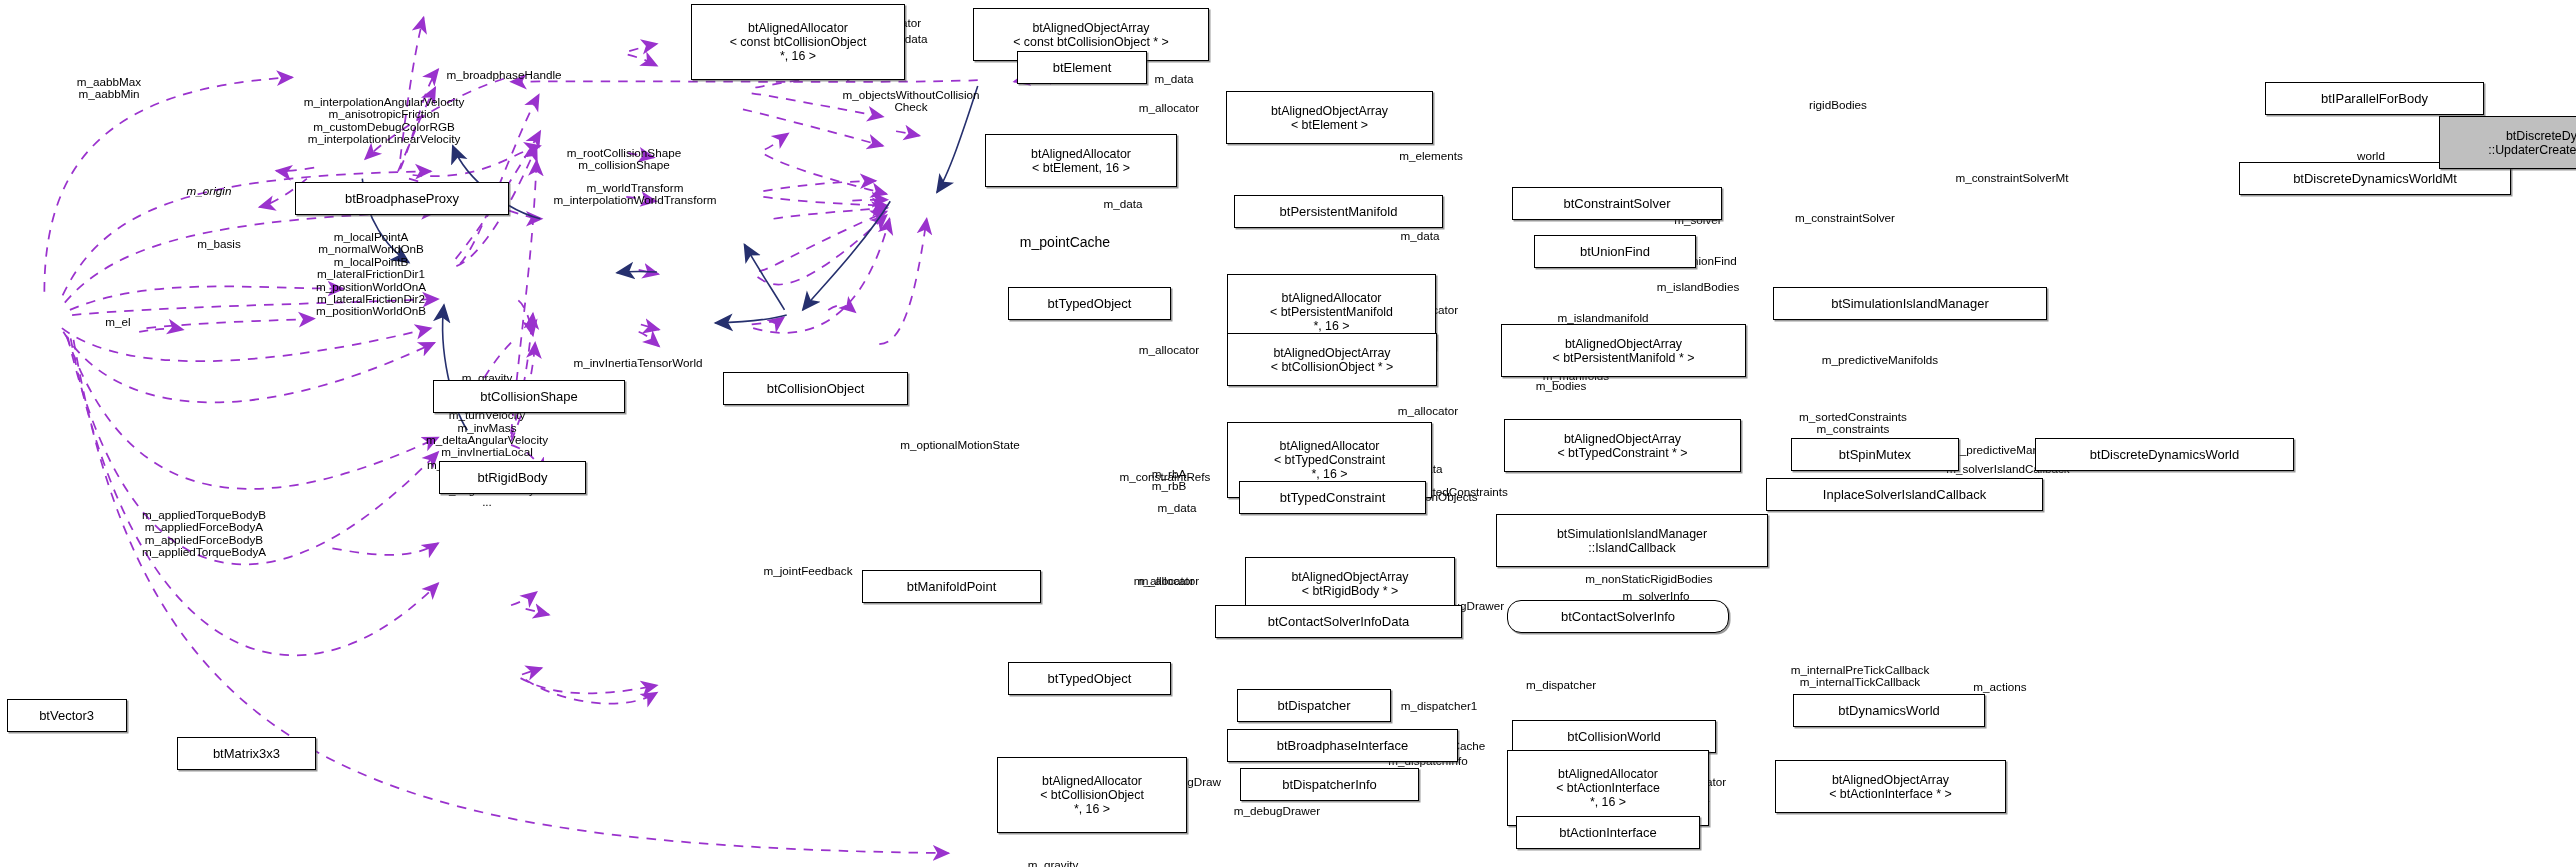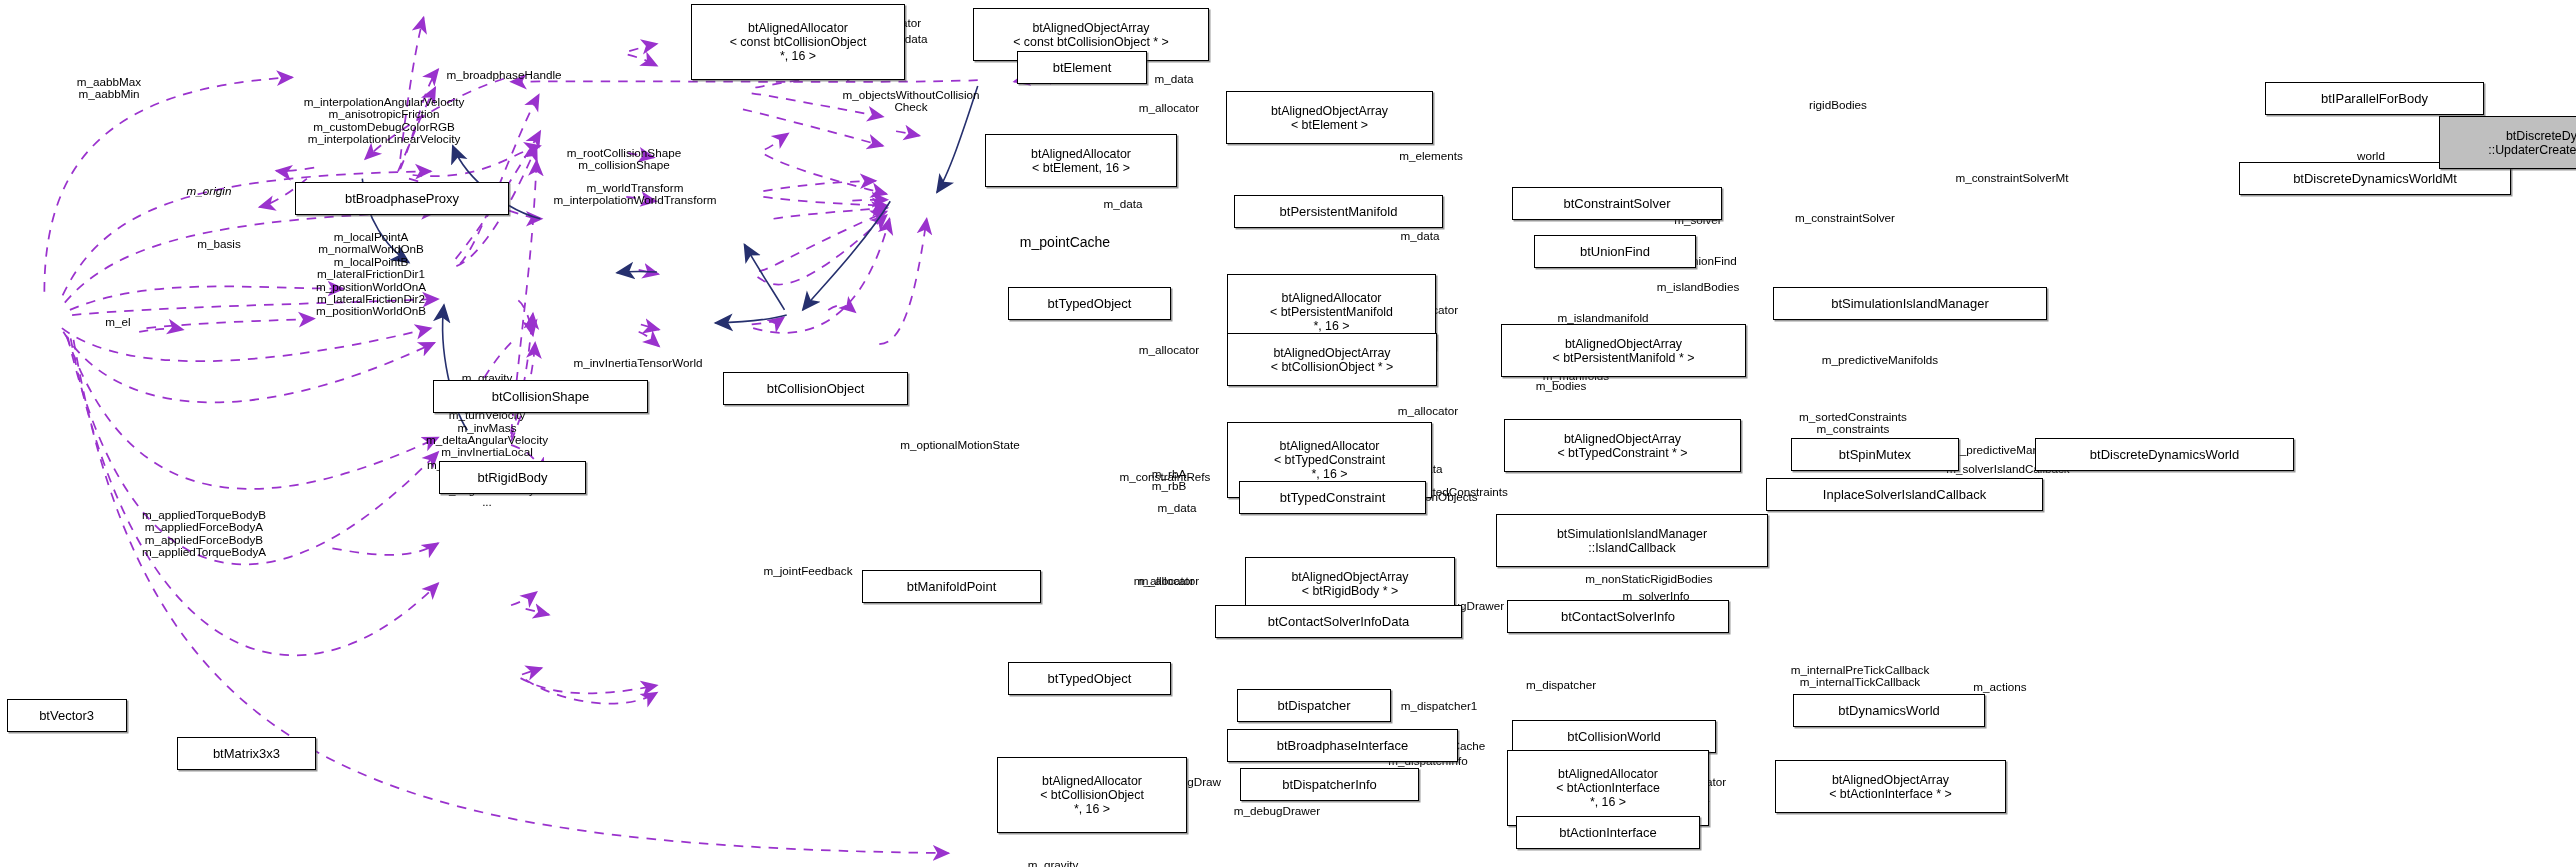--- a/index.html
+++ b/index.html
@@ -129,21 +129,21 @@
       <path d="M496,245 C500,300 530,340 560,360"></path>
       <path d="M900,373 C880,372 860,372 845,374"></path>
       <path d="M1078,432 C1050,440 1010,442 980,443"></path>
       <path d="M1075,425 C1060,400 1040,370 1020,335"></path>
       <path d="M1220,276 C1180,340 1120,400 1100,425"></path>
     </g>
   </svg>
 <div class="node" style="left: 6.6px; top: 699px; width: 120px; height: 33px; font-size: 13px; line-height: 14px;">btVector3</div>
     <div class="node" style="left: 177px; top: 737px; width: 139px; height: 33px; font-size: 13px; line-height: 14px;">btMatrix3x3</div>
     <div class="node" style="left: 295px; top: 182px; width: 214px; height: 33px; font-size: 13px; line-height: 14px;">btBroadphaseProxy</div>
-    <div class="node" style="left: 433px; top: 380px; width: 215px; height: 33px; font-size: 13px; line-height: 14px;">btCollisionShape</div>
+    <div class="node" style="left: 433px; top: 380px; width: 192px; height: 33px; font-size: 13px; line-height: 14px;">btCollisionShape</div>
     <div class="node" style="left: 439px; top: 461px; width: 147px; height: 33px; font-size: 13px; line-height: 14px;">btRigidBody</div>
     <div class="node" style="left: 723px; top: 372px; width: 185px; height: 33px; font-size: 13px; line-height: 14px;">btCollisionObject</div>
     <div class="node" style="left: 862px; top: 570px; width: 179px; height: 33px; font-size: 13px; line-height: 14px;">btManifoldPoint</div>
     <div class="node" style="left: 1008px; top: 662px; width: 163px; height: 33px; font-size: 13px; line-height: 14px;">btTypedObject</div>
     <div class="node" style="left: 997px; top: 757px; width: 190px; height: 76px; font-size: 12.4px; line-height: 14px;">btAlignedAllocator
 &lt; btCollisionObject
 *, 16 &gt;</div>
     <div class="node" style="left: 691px; top: 3.6px; width: 214px; height: 76px; font-size: 12.4px; line-height: 14px;">btAlignedAllocator
 &lt; const btCollisionObject
 *, 16 &gt;</div>
@@ -172,21 +172,21 @@
     <div class="node" style="left: 1227px; top: 729px; width: 231px; height: 33px; font-size: 13px; line-height: 14px;">btBroadphaseInterface</div>
     <div class="node" style="left: 1240px; top: 768px; width: 179px; height: 33px; font-size: 13px; line-height: 14px;">btDispatcherInfo</div>
     <div class="node" style="left: 1512px; top: 187px; width: 210px; height: 33px; font-size: 13px; line-height: 14px;">btConstraintSolver</div>
     <div class="node" style="left: 1534px; top: 235px; width: 162px; height: 33px; font-size: 13px; line-height: 14px;">btUnionFind</div>
     <div class="node" style="left: 1501px; top: 324px; width: 245px; height: 53px; font-size: 12.4px; line-height: 14px;">btAlignedObjectArray
 &lt; btPersistentManifold * &gt;</div>
     <div class="node" style="left: 1504px; top: 419px; width: 237px; height: 53px; font-size: 12.4px; line-height: 14px;">btAlignedObjectArray
 &lt; btTypedConstraint * &gt;</div>
     <div class="node" style="left: 1496px; top: 514px; width: 272px; height: 53px; font-size: 12.4px; line-height: 14px;">btSimulationIslandManager
 ::IslandCallback</div>
-    <div class="node" style="left: 1507px; top: 600px; width: 222px; height: 33px; font-size: 13px; line-height: 14px;">btContactSolverInfo</div>
+    <div class="node" style="left: 1507px; top: 600px; width: 222px; height: 33px; font-size: 13px; line-height: 14px; border-radius: 14px;">btContactSolverInfo</div>
     <div class="node" style="left: 1512px; top: 720px; width: 204px; height: 33px; font-size: 13px; line-height: 14px;">btCollisionWorld</div>
     <div class="node" style="left: 1507px; top: 750px; width: 202px; height: 76px; font-size: 12.4px; line-height: 14px;">btAlignedAllocator
 &lt; btActionInterface
 *, 16 &gt;</div>
     <div class="node" style="left: 1516px; top: 816px; width: 184px; height: 33px; font-size: 13px; line-height: 14px;">btActionInterface</div>
     <div class="node" style="left: 1773px; top: 287px; width: 274px; height: 33px; font-size: 13px; line-height: 14px;">btSimulationIslandManager</div>
     <div class="node" style="left: 1791px; top: 438px; width: 168px; height: 33px; font-size: 13px; line-height: 14px; text-align: center;">btSpinMutex</div>
     <div class="node" style="left: 1766px; top: 478px; width: 277px; height: 33px; font-size: 13px; line-height: 14px;">InplaceSolverIslandCallback</div>
     <div class="node" style="left: 1793px; top: 694px; width: 192px; height: 33px; font-size: 13px; line-height: 14px;">btDynamicsWorld</div>
     <div class="node" style="left: 1775px; top: 760px; width: 231px; height: 53px; font-size: 12.4px; line-height: 14px;">btAlignedObjectArray

